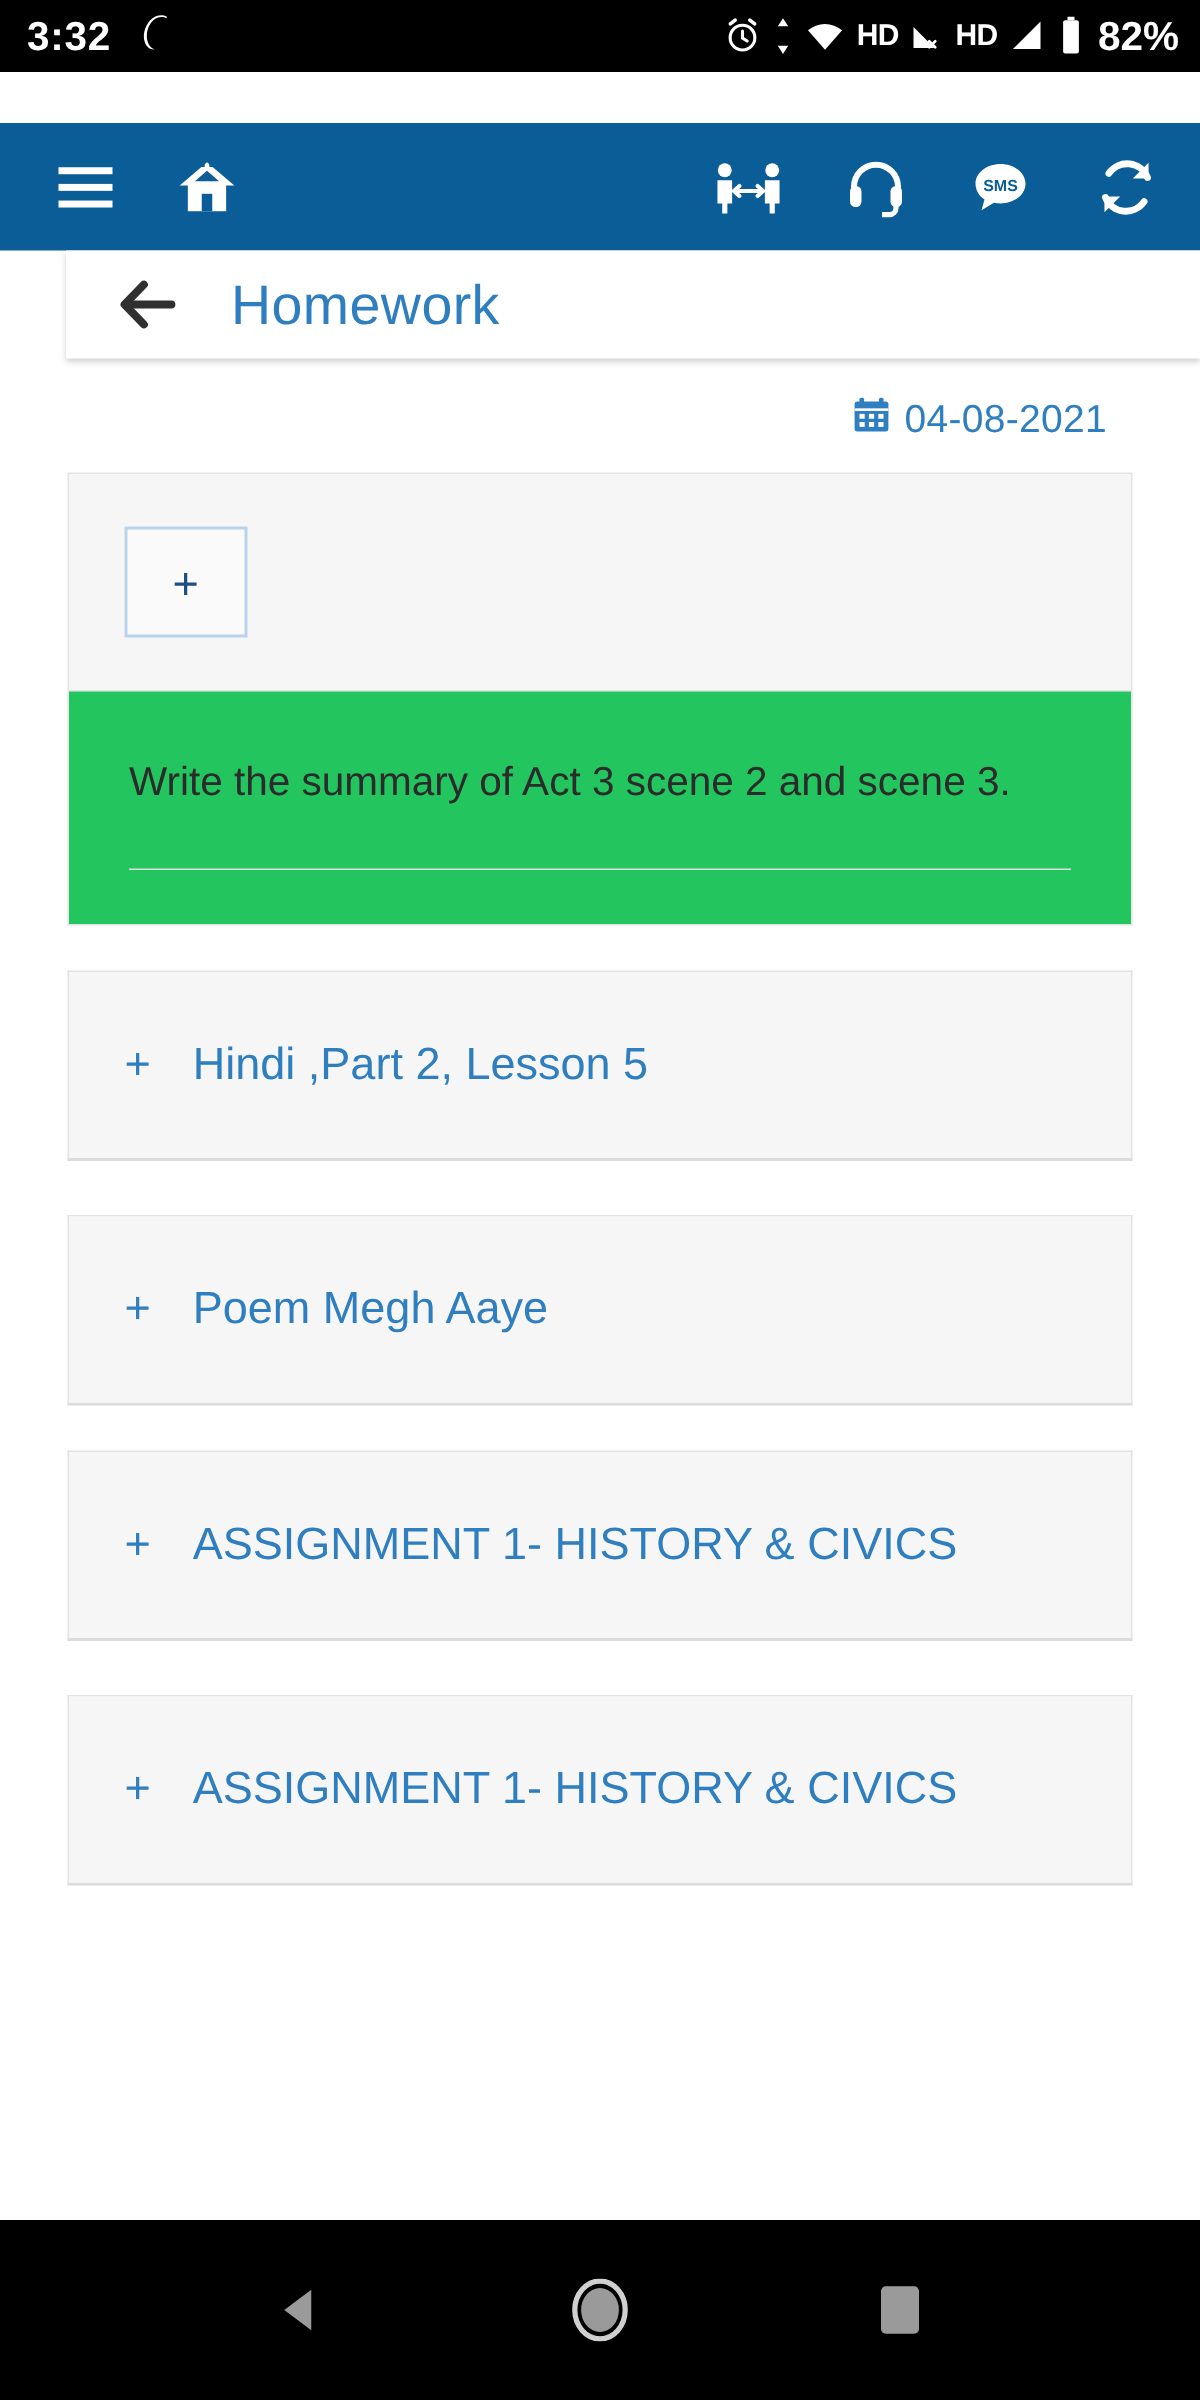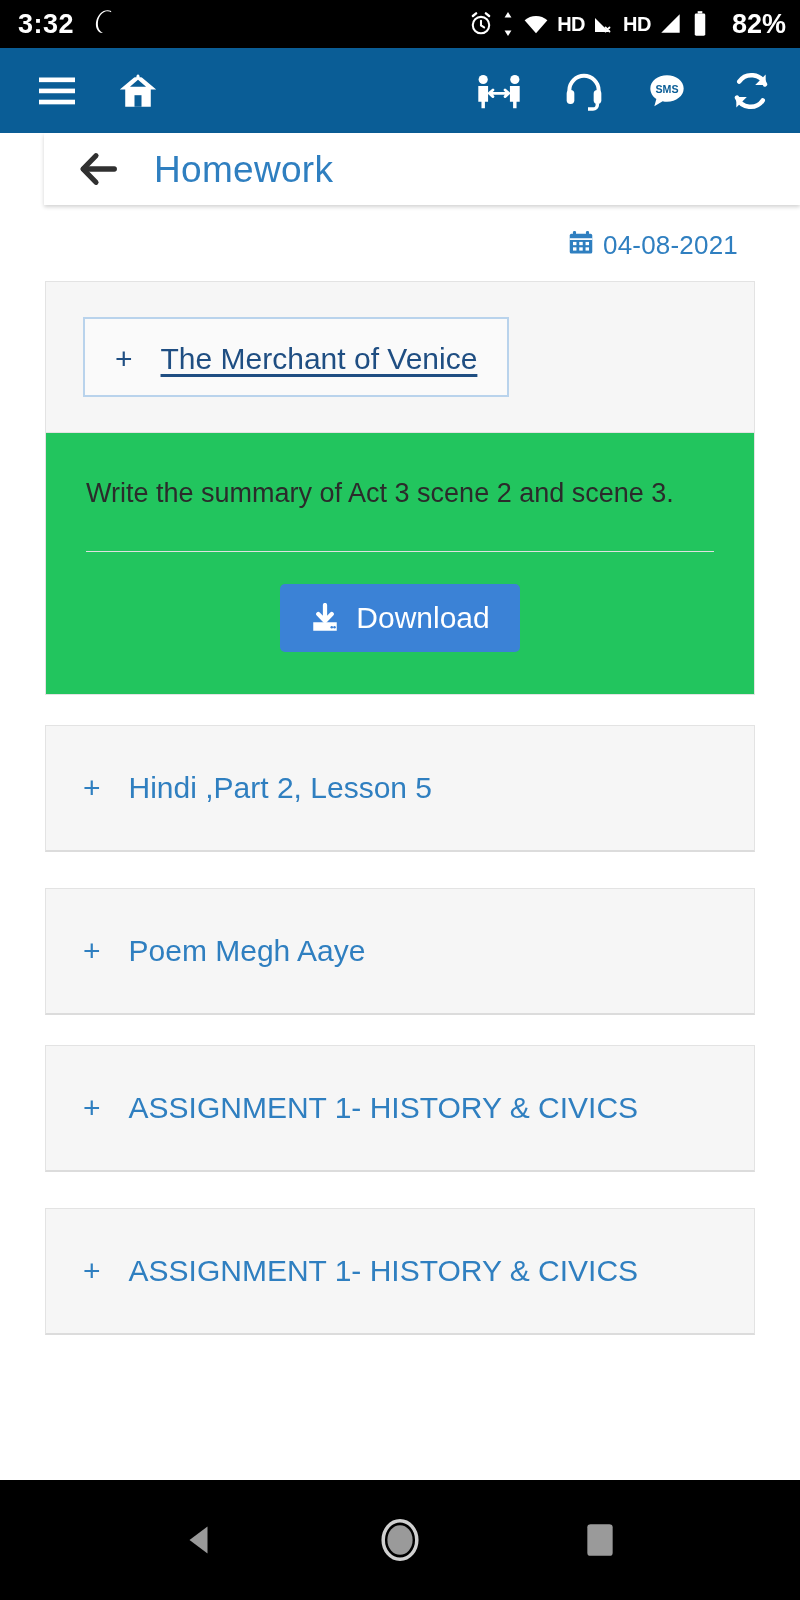--- a/index.html
+++ b/index.html
@@ -15,27 +15,28 @@
   .statusbar {
     height:48px; background:#000; color:#fff;
     display:flex; align-items:center; justify-content:space-between;
     padding:0 14px 0 18px; flex:none;
   }
   .sb-left { display:flex; align-items:center; gap:14px; }
   .sb-clock { font-size:27px; font-weight:bold; letter-spacing:0.5px; line-height:1; }
   .sb-right { display:flex; align-items:center; gap:7px; }
   .sb-right svg { display:block; }
   .sb-hd { font-size:20px; font-weight:bold; line-height:1; letter-spacing:-0.5px; }
-  .sb-batt { font-size:27px; font-weight:bold; line-height:1; margin-left:16px; }
+  .sb-batt { font-size:27px; font-weight:bold; line-height:1; margin-left:2px; }
 
   
   .appbar {
     height:85px; background:#0a5d96;
     display:flex; align-items:center; flex:none;
     padding:0 28px 0 38px;
+    margin-top:34px;
   }
   .appbar .left { display:flex; align-items:center; gap:40px; }
   .appbar .spacer { flex:1 1 auto; }
   .appbar .right { display:flex; align-items:center; gap:42px; }
   .ab-icon { display:flex; align-items:center; justify-content:center; cursor:pointer; }
   .ab-icon svg { display:block; }
 
   
   .titlebar {
     height:72px; background:#fff; flex:none;
@@ -249,39 +250,25 @@
           </g>
         </svg>
       </span>
       <span class="date-text">04-08-2021</span>
     </div>
 
     <div class="card open">
       <div class="card-head">
         <div class="focus-wrap">
           <span class="plus">+</span>
-          <span class="card-title">The Merchant of Venice</span>
         </div>
       </div>
       <div class="card-body">
         <div class="body-text">Write the summary of Act 3 scene 2 and scene 3.</div>
         <div class="divider"></div>
-        <div class="btn-row">
-          <button class="download-btn">
-            <span>
-              <svg width="30" height="30" viewBox="0 0 24 24">
-                <path d="M12 1.6v9.6M6.6 8.8L12 14.4l5.4-5.6" fill="none" stroke="#fff" stroke-width="3.4" stroke-linecap="round" stroke-linejoin="round"></path>
-                <path d="M2.6 15.4h18.8v6.8H2.6z" fill="#fff"></path>
-                <circle cx="17.4" cy="19.4" r="1" fill="#3b82d6"></circle>
-                <circle cx="19.6" cy="19.4" r="1" fill="#3b82d6"></circle>
-              </svg>
-            </span>
-            <span>Download</span>
-          </button>
-        </div>
       </div>
     </div>
 
 
     <div class="card">
       <div class="card-head" style="min-height:124px;">
         <div class="head-inner">
           <span class="plus">+</span>
           <span class="card-title">Hindi ,Part 2, Lesson 5</span>
         </div>

